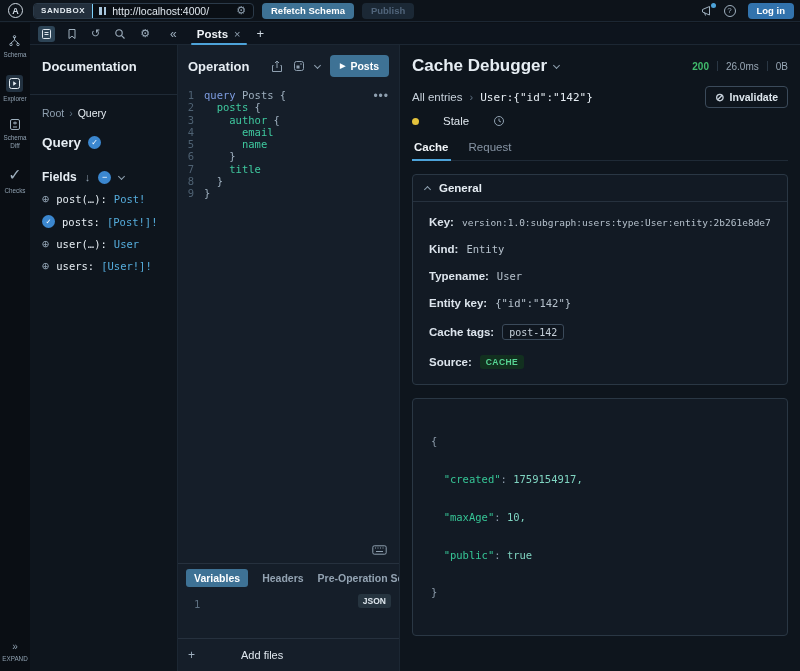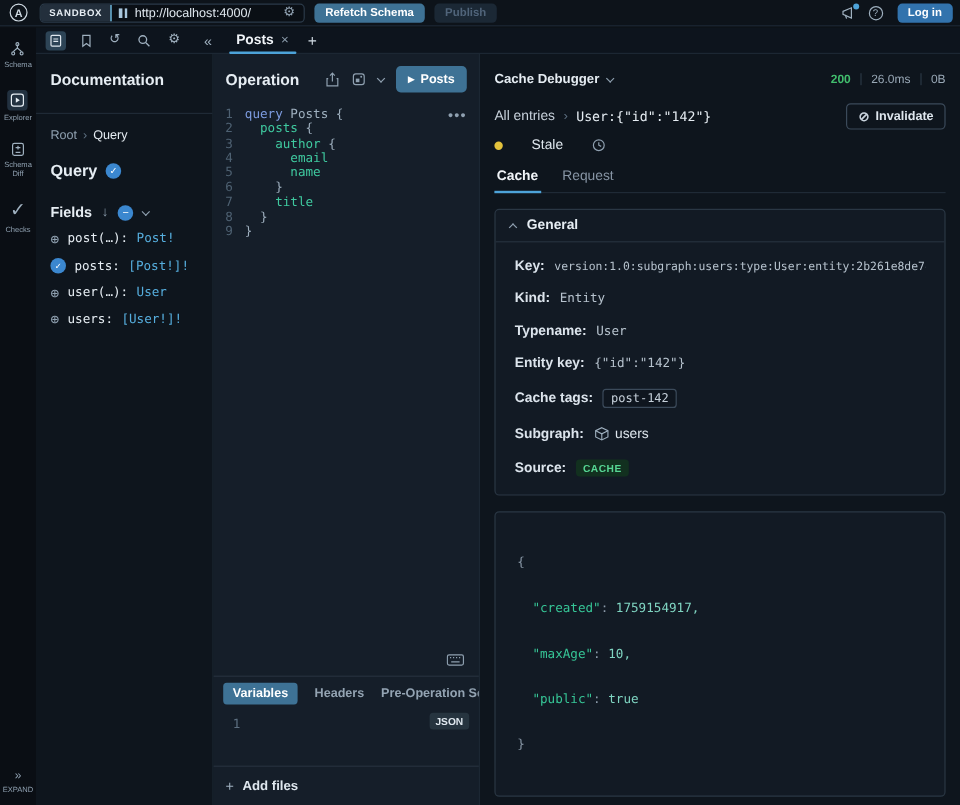--- a/index.html
+++ b/index.html
@@ -83,26 +83,26 @@
   .editor-menu { position:absolute; right:10px; top:4px; color:#8fa0b0; font-size:12px; letter-spacing:1px; }
   .kbd-icon { position:absolute; right:12px; bottom:8px; color:#8fa0b0; }
   .op-tabs { border-top:1px solid #26313e; display:flex; align-items:center; gap:14px; padding:5px 8px; white-space:nowrap; overflow:hidden; }
   .op-tab { font-size:10.5px; font-weight:bold; color:#93a3b2; flex:none; }
   .op-tab.active { background:#3e7295; color:#fff; border-radius:3px; padding:3px 8px; }
   .op-vars { position:relative; height:46px; }
   .vars-ln { position:absolute; left:16px; top:6px; font-family:"DejaVu Sans Mono", monospace; font-size:10.5px; color:#5d6f80; }
   .json-badge { position:absolute; right:8px; top:2px; background:#26343f; color:#dfe7ee; font-size:8.5px; font-weight:bold; border-radius:3px; padding:2px 5px; }
   .op-addfiles { border-top:1px solid #26313e; display:flex; align-items:center; gap:7px; padding:9px 10px; }
   .af-plus { color:#9fb0bf; font-size:12px; }
-  .af-label { font-size:11px; font-weight:bold; color:#dfe7ee; }
+  .af-label { font-size:11px; font-weight:normal; color:#dfe7ee;margin-left:39px; }
 
   
   .right { position:absolute; left:400px; top:45px; width:400px; height:626px; background:#0e151d; padding:8px 12px 0; }
   .cd-header { display:flex; align-items:center; height:26px; }
-  .cd-title { font-size:11px; font-weight:bold; margin-right:7px; }
+  .cd-title { font-size:17px; font-weight:bold; margin-right:7px; }
   .cd-stats { margin-left:auto; display:flex; align-items:center; gap:8px; font-size:10px; }
   .stat-sep { width:1px; height:10px; background:#2a3744; }
   .stat-status { color:#41bd6d; font-weight:bold; }
   .stat-grey { color:#98a7b5; }
   .cd-crumb { display:flex; align-items:center; margin-top:6px; height:24px; }
   .cd-crumb .all { font-size:11.5px; color:#c7d1db; }
   .cd-crumb .sep { color:#5d6f80; margin:0 7px; font-size:11px; }
   .cd-entry { font-family:"DejaVu Sans Mono", monospace; font-size:11px; color:#e6edf3; }
   .btn-invalidate { margin-left:auto; display:flex; align-items:center; gap:5px; border:1px solid #3b4a5a; border-radius:4px; height:22px; padding:0 9px; font-size:10.5px; font-weight:bold; color:#dfe7ee; background:transparent; }
   .inv-glyph { font-size:11px; color:#c7d1db; }
@@ -385,33 +385,20 @@
         </div>
         <div class="g-row">
           <span class="g-label">Entity key:</span>
           <span class="g-val">{"id":"142"}</span>
         </div>
         <div class="g-row">
           <span class="g-label">Cache tags:</span>
           <span class="chip">post-142</span>
         </div>
         <div class="g-row">
-          <span class="g-label">Subgraph:</span>
-          <span class="subg">
-            <span>
-              <svg width="13" height="13" viewBox="0 0 14 14" fill="none" stroke="#9fb0bf" stroke-width="1">
-                  <path d="M7 1.5 L12.5 4.2 V9.8 L7 12.5 L1.5 9.8 V4.2 Z"></path>
-                  <path d="M1.5 4.2 L7 7 L12.5 4.2"></path>
-                  <path d="M7 7 V12.5"></path>
-                </svg>
-            </span>
-            <span>users</span>
-          </span>
-        </div>
-        <div class="g-row">
           <span class="g-label">Source:</span>
           <span class="badge-cache">CACHE</span>
         </div>
       </div>
     </div>
 
     <div class="card">
       <div class="json-block">
         <div><span class="jpln">{</span></div>
         <div><span class="jpln">  </span><span class="jkey">"created"</span><span class="jpln">: </span><span class="jval">1759154917,</span></div>

